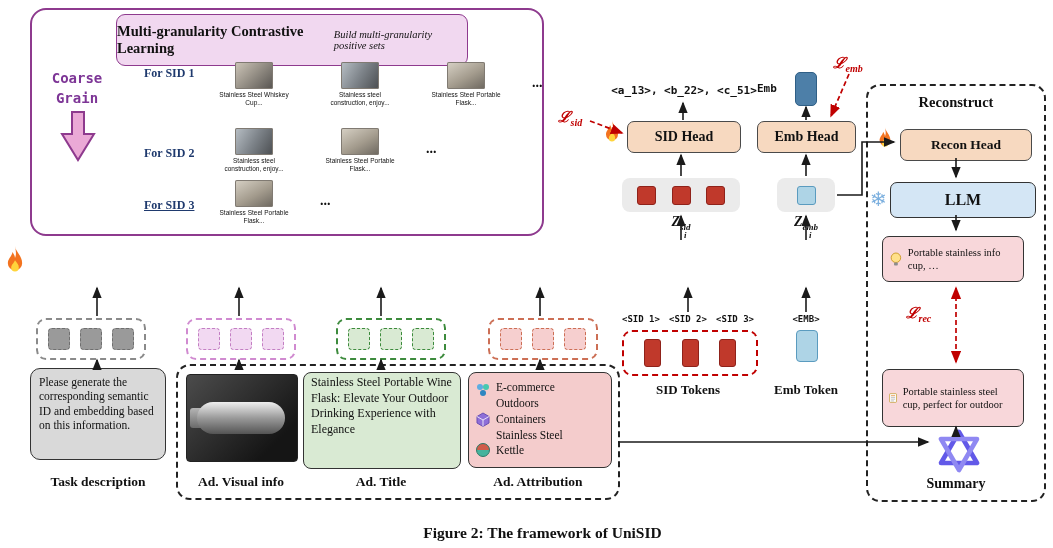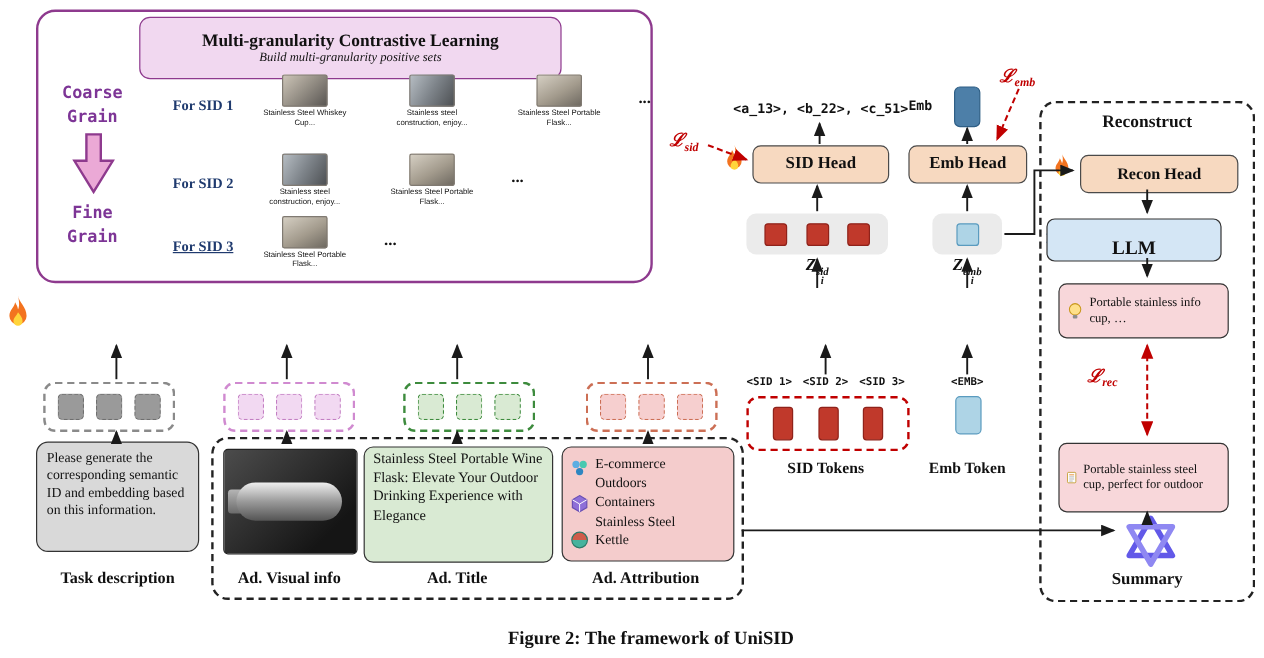--- a/index.html
+++ b/index.html
@@ -8,21 +8,21 @@
   .abs{position:absolute;}
   .ctext{text-align:center;}
   .bold{font-weight:bold;}
   .mono{font-family:"DejaVu Sans Mono",monospace;}
   .head-box{background:#f7d9c0;border:1.6px solid #4a4a4a;border-radius:7px;
             display:flex;align-items:center;justify-content:center;font-weight:bold;}
   .dash-panel{border:2px dashed #222;border-radius:14px;background:#fff;}
   
   .mgcl{border:2.2px solid #8e3a8e;border-radius:16px;background:#fff;}
   .mgcl-header{background:#f1d8f0;border:1.6px solid #8e3a8e;border-radius:9px;
-               display:flex;flex-direction:column;align-items:center;justify-content:center;}
+               display:flex;flex-direction:row;align-items:center;justify-content:center;}
   .mgcl-title{font-size:14.5px;font-weight:bold;}
   .mgcl-subtitle{font-size:10.5px;font-style:italic;}
   .grain{font-family:"DejaVu Sans Mono",monospace;font-weight:bold;font-size:14px;
          color:#7d3596;text-align:center;line-height:1.45;}
   .sid-row-label{color:#1f3a6e;font-weight:bold;font-size:12px;}
   .mgcl-row{display:flex;gap:26px;align-items:flex-start;}
   .card{width:80px;display:flex;flex-direction:column;align-items:center;}
   .thumb{width:38px;height:27px;border-radius:2px;
          background:linear-gradient(135deg,#cfc7ba 0%,#9a948a 45%,#565350 100%);
          box-shadow:inset 0 0 0 1px #807a72;}
@@ -81,23 +81,22 @@
 
   <div class="abs mgcl" style="left:30px;top:8px;width:510px;height:224px;">
     <div class="abs mgcl-header" style="left:84px;top:4px;width:350px;height:50px;">
       <div class="mgcl-title">Multi-granularity Contrastive Learning</div>
       <div class="mgcl-subtitle">Build multi-granularity positive sets</div>
     </div>
     <div class="abs grain" style="left:4px;top:58px;width:82px;">Coarse Grain</div>
     <svg class="abs" style="left:26px;top:100px;" width="40" height="52" viewBox="0 0 40 52">
       <polygon points="14,2 26,2 26,24 36,24 20,50 4,24 14,24" fill="#eba9d6" stroke="#8e3a8e" stroke-width="2"></polygon>
     </svg>
-    <div class="abs grain" style="left:8px;top:158px;width:74px;">Fine Grain</div>
-
-    <div class="abs sid-row-label" style="left:112px;top:71px;width:66px;">For SID 1</div>
+
+    <div class="abs sid-row-label" style="left:112px;top:56px;width:66px;">For SID 1</div>
     <div class="abs sid-row-label" style="left:112px;top:136px;width:66px;">For SID 2</div>
     <div class="abs sid-row-label" style="left:112px;top:188px;width:66px;text-decoration:underline;">For SID 3</div>
 
     <div class="abs mgcl-row" style="left:182px;top:52px;width:330px;">
       <div class="card">
         <div class="thumb"></div>
         <div class="card-cap">Stainless Steel Whiskey Cup...</div>
       </div>
       <div class="card">
         <div class="thumb t2"></div>
@@ -183,21 +182,21 @@
   <div class="abs dash-panel" style="left:866px;top:84px;width:176px;height:414px;">
     <div class="abs ctext bold" style="left:0;top:8px;width:176px;font-size:14.5px;">Reconstruct</div>
     <svg class="abs" style="left:8px;top:41px;" width="18" height="24" viewBox="0 0 20 26">
       <path d="M10 0 C10.5 5 16 8 16 14.5 A6 6 0 0 1 4 14.5 C4 10.5 7.5 8.5 8 5 C9 7 9.8 8 10 10 C11.5 7 10.5 3 10 0 Z" fill="#f3731f"></path>
       <path d="M10 12 C11.8 14.5 13.2 15.6 13.2 18.2 A3.2 3.2 0 0 1 6.8 18.2 C6.8 15.8 9 14.6 10 12 Z" fill="#ffd43b"></path>
     </svg>
     <div class="abs head-box" style="left:32px;top:43px;width:130px;height:30px;font-size:13.5px;">
       <span>Recon Head</span>
     </div>
     <div class="abs snowflake" style="left:2px;top:103px;">❄</div>
-    <div class="abs llm-box" style="left:4px;top:96px;width:144px;height:34px;align-items:flex-end;">
+    <div class="abs llm-box" style="left:22px;top:96px;width:144px;height:34px;">
       <span>LLM</span>
     </div>
     <div class="abs gen-box" style="left:14px;top:150px;width:142px;height:46px;">
       <svg width="16" height="19" viewBox="0 0 16 19">
         <circle cx="8" cy="7.5" r="5.5" fill="#ffe08a" stroke="#c9971c" stroke-width="1"></circle>
         <rect x="5.8" y="13" width="4.4" height="3.4" rx="1" fill="#8d8d8d"></rect>
       </svg>
       <span>Portable stainless info cup, …</span>
     </div>
     <div class="abs loss" style="left:38px;top:216px;">

